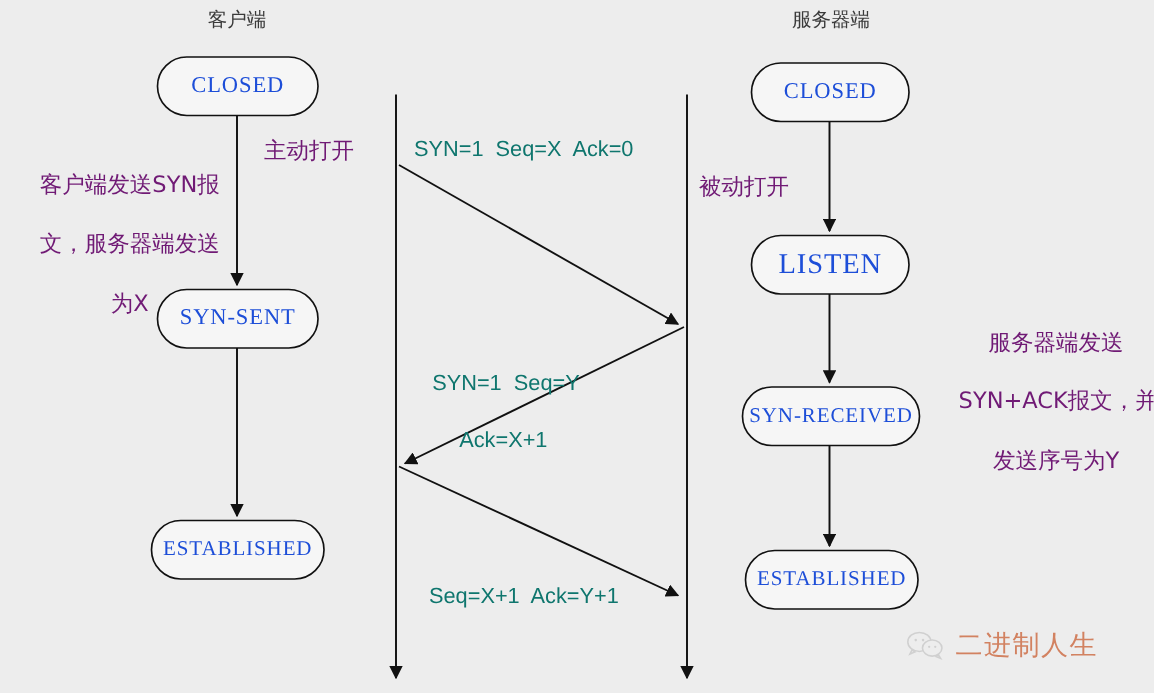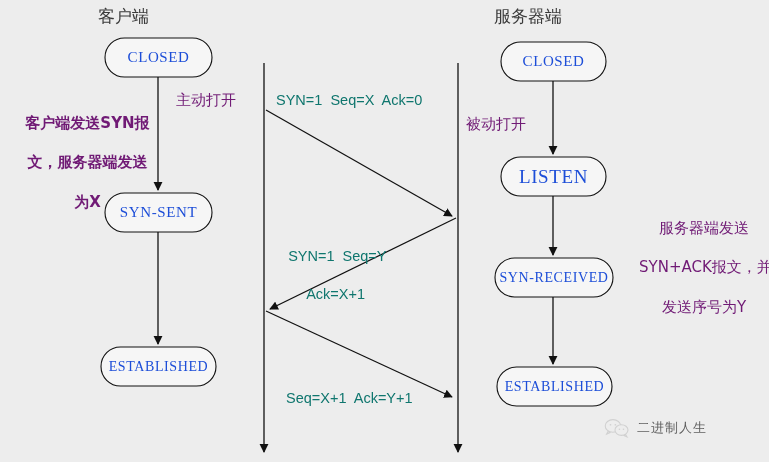--- a/index.html
+++ b/index.html
@@ -7,30 +7,30 @@
     width:769px;height:462px;
     background:#ededed;
     font-family:"Liberation Serif", serif;
     overflow:hidden;
     position:relative;
   }
   #stage{position:absolute;left:0;top:0;width:769px;height:462px;}
   #svglayer{position:absolute;left:0;top:0;width:769px;height:462px;}
 
   .lbl{position:absolute;color:#3a3a3a;white-space:pre;line-height:1.32;}
-  .col-title{font-size:17px;font-family:"DejaVu Sans","Liberation Sans",sans-serif;}
+  .col-title{font-size:13px;font-family:"DejaVu Sans","Liberation Sans",sans-serif;text-align:center;}
   .note-cn{font-size:15px;font-family:"DejaVu Sans","Liberation Sans",sans-serif;text-align:center;color:#701a75;}
   .note-en{font-size:14.5px;font-family:Liberation Sans, sans-serif;text-align:center;color:#0f766e;}
   .state-label{
     position:absolute;text-align:center;color:#1d4ed8;
     font-family:"Liberation Serif",serif;letter-spacing:.6px;
     display:flex;align-items:center;justify-content:center;
   }
   .wm{position:absolute;display:flex;align-items:center;gap:7px;opacity:.62;}
-  .wm-text{font-size:13px;color:#000000;font-family:"DejaVu Sans","Liberation Sans",sans-serif;letter-spacing:1px;}
+  .wm-text{font-size:18px;color:#c2410c;font-family:"DejaVu Sans","Liberation Sans",sans-serif;letter-spacing:1px;}
   .wm-icon{width:26px;height:20px;opacity:.55;}
 </style>
 </head>
 <body style="background: rgb(237, 237, 237);">
 
 <div id="stage">
 
   <svg id="svglayer" viewBox="0 0 769 462">
     <defs>
       <marker id="arrow" viewBox="0 0 10 10" refX="9" refY="5" markerWidth="7" markerHeight="7" orient="auto-start-reverse">
@@ -79,21 +79,21 @@
 
   <div class="state-label" style="left:105px;top:38px;width:107px;height:39px;font-size:15px;">CLOSED</div>
   <div class="state-label" style="left:105px;top:193px;width:107px;height:39px;font-size:15px;">SYN-SENT</div>
   <div class="state-label" style="left:101px;top:347px;width:115px;height:39px;font-size:14px;">ESTABLISHED</div>
 
   <div class="state-label" style="left:501px;top:42px;width:105px;height:39px;font-size:15px;">CLOSED</div>
   <div class="state-label" style="left:501px;top:157px;width:105px;height:39px;font-size:19px;">LISTEN</div>
   <div class="state-label" style="left:495px;top:258px;width:118px;height:39px;font-size:14px;">SYN-RECEIVED</div>
   <div class="state-label" style="left:497px;top:367px;width:115px;height:39px;font-size:14px;">ESTABLISHED</div>
 
-  <div class="lbl note-cn" style="left:2px;top:94px;width:150px;font-weight:bold;">
+  <div class="lbl note-cn" style="left:2px;top:94px;width:150px;">
     <span>客户端发送SYN报</span><br>
     <span>文，服务器端发送</span><br>
     <span>为X</span>
   </div>
 
 
   <div class="lbl note-cn" style="left:176px;top:91px;width:84px;text-align:left;">主动打开</div>
   <div class="lbl note-cn" style="left:466px;top:91px;width:84px;text-align:left;margin-top:24px;">被动打开</div>
 
   <div class="lbl note-en" style="left:276px;top:91px;width:170px;text-align:left;">SYN=1  Seq=X  Ack=0</div>

